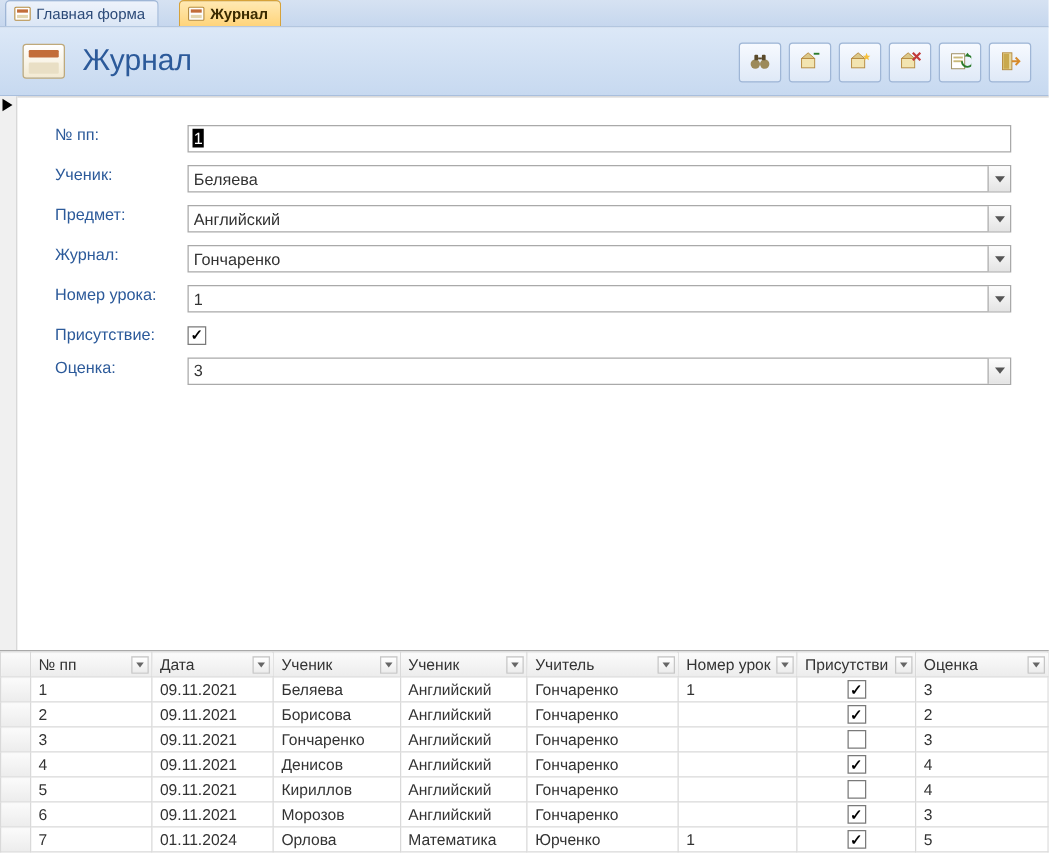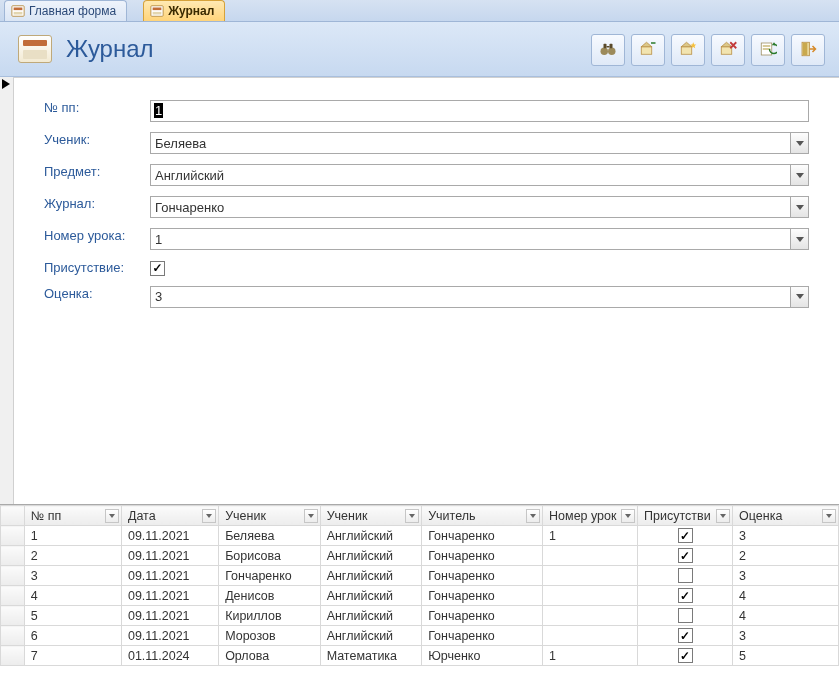--- a/index.html
+++ b/index.html
@@ -32,21 +32,21 @@
   .form-row .ctl { flex:1; }
   input[type=text].field, .combo { width:100%; height:22px; border:1px solid #a9a9a9; background:#fff; font-family:inherit; font-size:13px; padding:0 4px; }
   .combo { display:flex; align-items:center; position:relative; padding-right:20px; }
   .combo .val { flex:1; white-space:nowrap; overflow:hidden; }
   .combo .dd { position:absolute; right:0; top:0; width:18px; height:100%; border-left:1px solid #a9a9a9; background:linear-gradient(#fdfdfd,#e4e4e4); display:flex; align-items:center; justify-content:center; cursor:pointer; }
   .combo .dd::after { content:""; border-left:4px solid transparent; border-right:4px solid transparent; border-top:5px solid #555; }
   .checkbox-cell { width:15px; height:15px; border:1px solid #7a7a7a; background:#fff; display:inline-flex; align-items:center; justify-content:center; }
   .checkbox-cell.checked::after { content:"✓"; font-size:12px; line-height:1; color:#000; font-weight:bold; }
 
   
-  .datasheet { position:absolute; left:0; right:0; bottom:16px; height:168px; border-top:1px solid #a9a9a9; background:#fff; overflow:hidden; }
+  .datasheet { position:absolute; left:0; right:0; bottom:0; height:168px; border-top:1px solid #a9a9a9; background:#fff; overflow:hidden; }
   .ds-table { border-collapse:collapse; width:100%; table-layout:fixed; font-size:12.5px; }
   .ds-table th, .ds-table td { border:1px solid #d9d9d9; height:20px; padding:0 6px; text-align:left; white-space:nowrap; overflow:hidden; }
   .ds-table thead th { background:linear-gradient(#fbfbfb,#ececec); color:#333; font-weight:normal; position:relative; padding-right:18px; }
   .ds-table thead th .colhdr-dd { position:absolute; right:2px; top:3px; width:14px; height:14px; border:1px solid #c6c6c6; background:linear-gradient(#fff,#ececec); display:flex; align-items:center; justify-content:center; cursor:pointer; }
   .ds-table thead th .colhdr-dd::after { content:""; border-left:3px solid transparent; border-right:3px solid transparent; border-top:4px solid #666; }
   .row-sel { width:22px; background:linear-gradient(#fbfbfb,#ececec); border:1px solid #d9d9d9; }
   .ds-table tbody td.row-sel { background:linear-gradient(#fbfbfb,#ececec); }
   .ds-table td .checkbox-cell { margin:0 auto; display:flex; }
   .ds-table td.center { text-align:center; }
 

